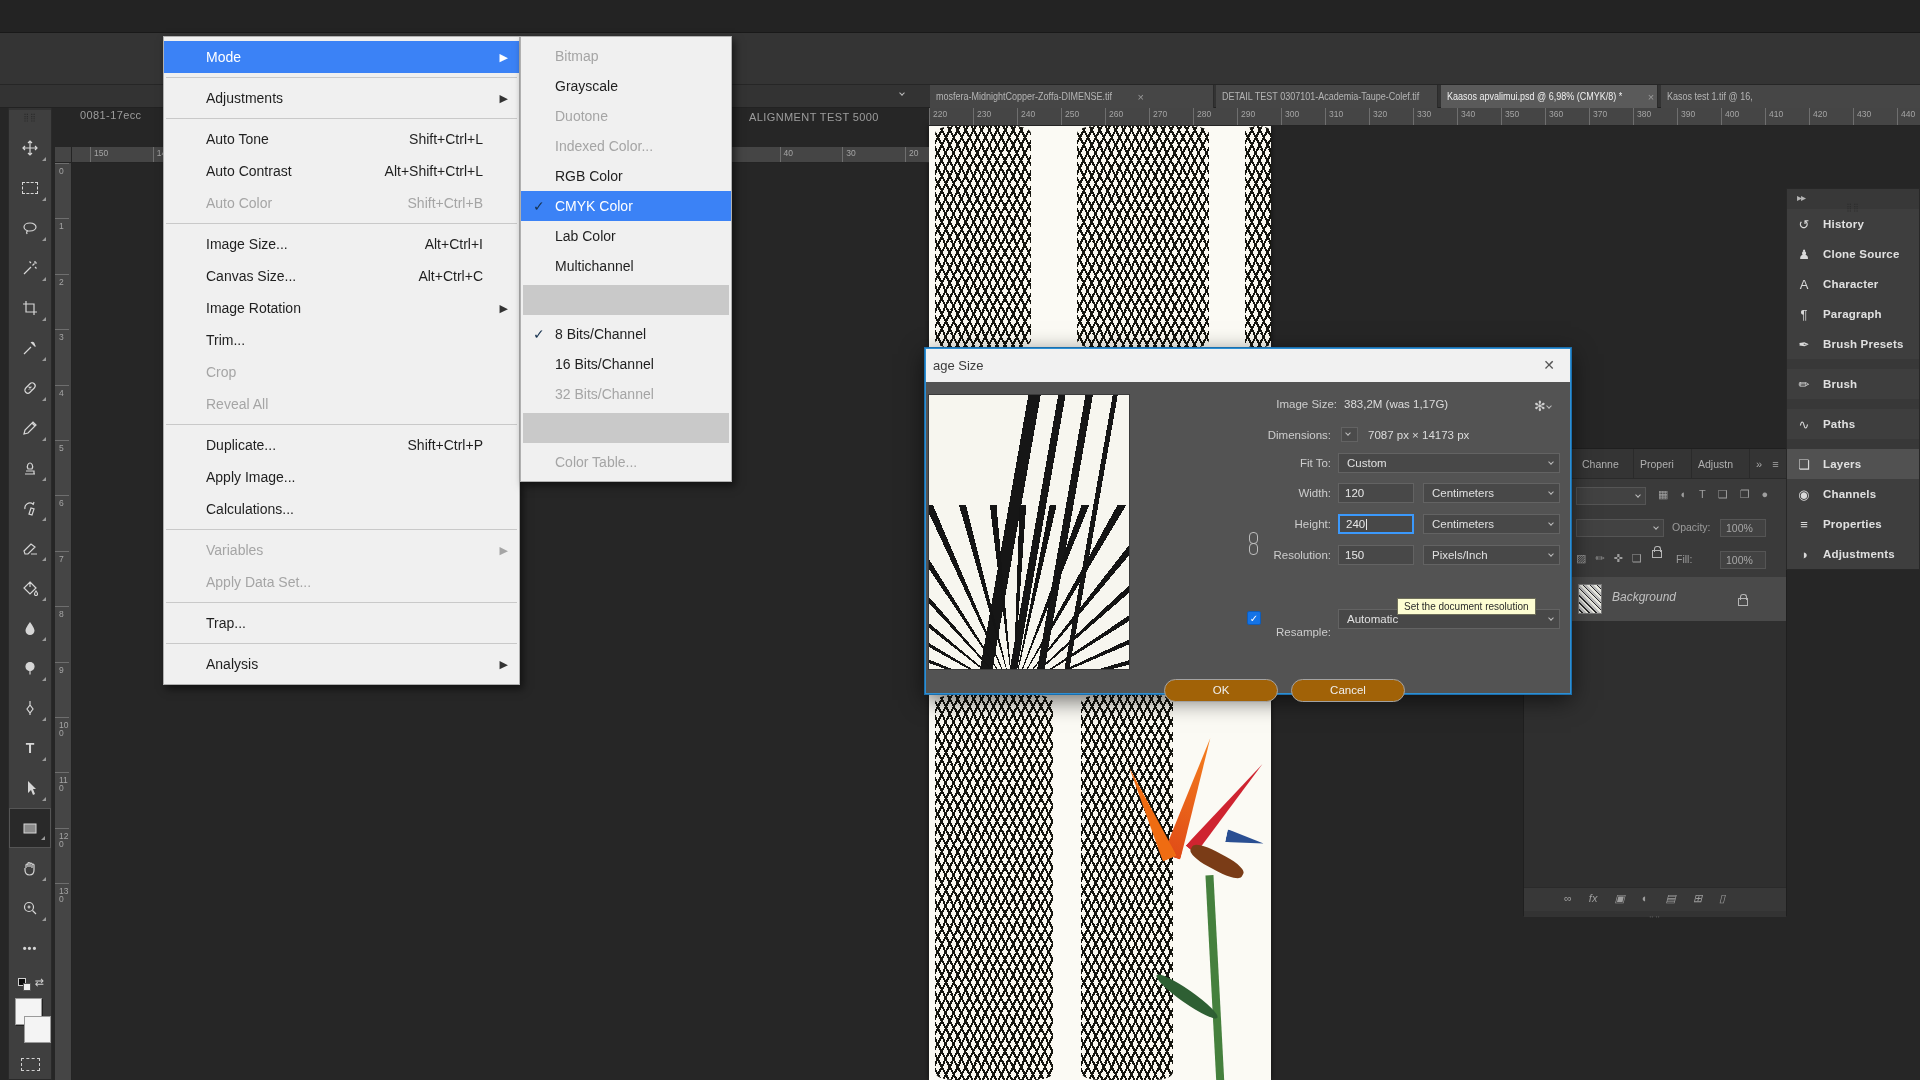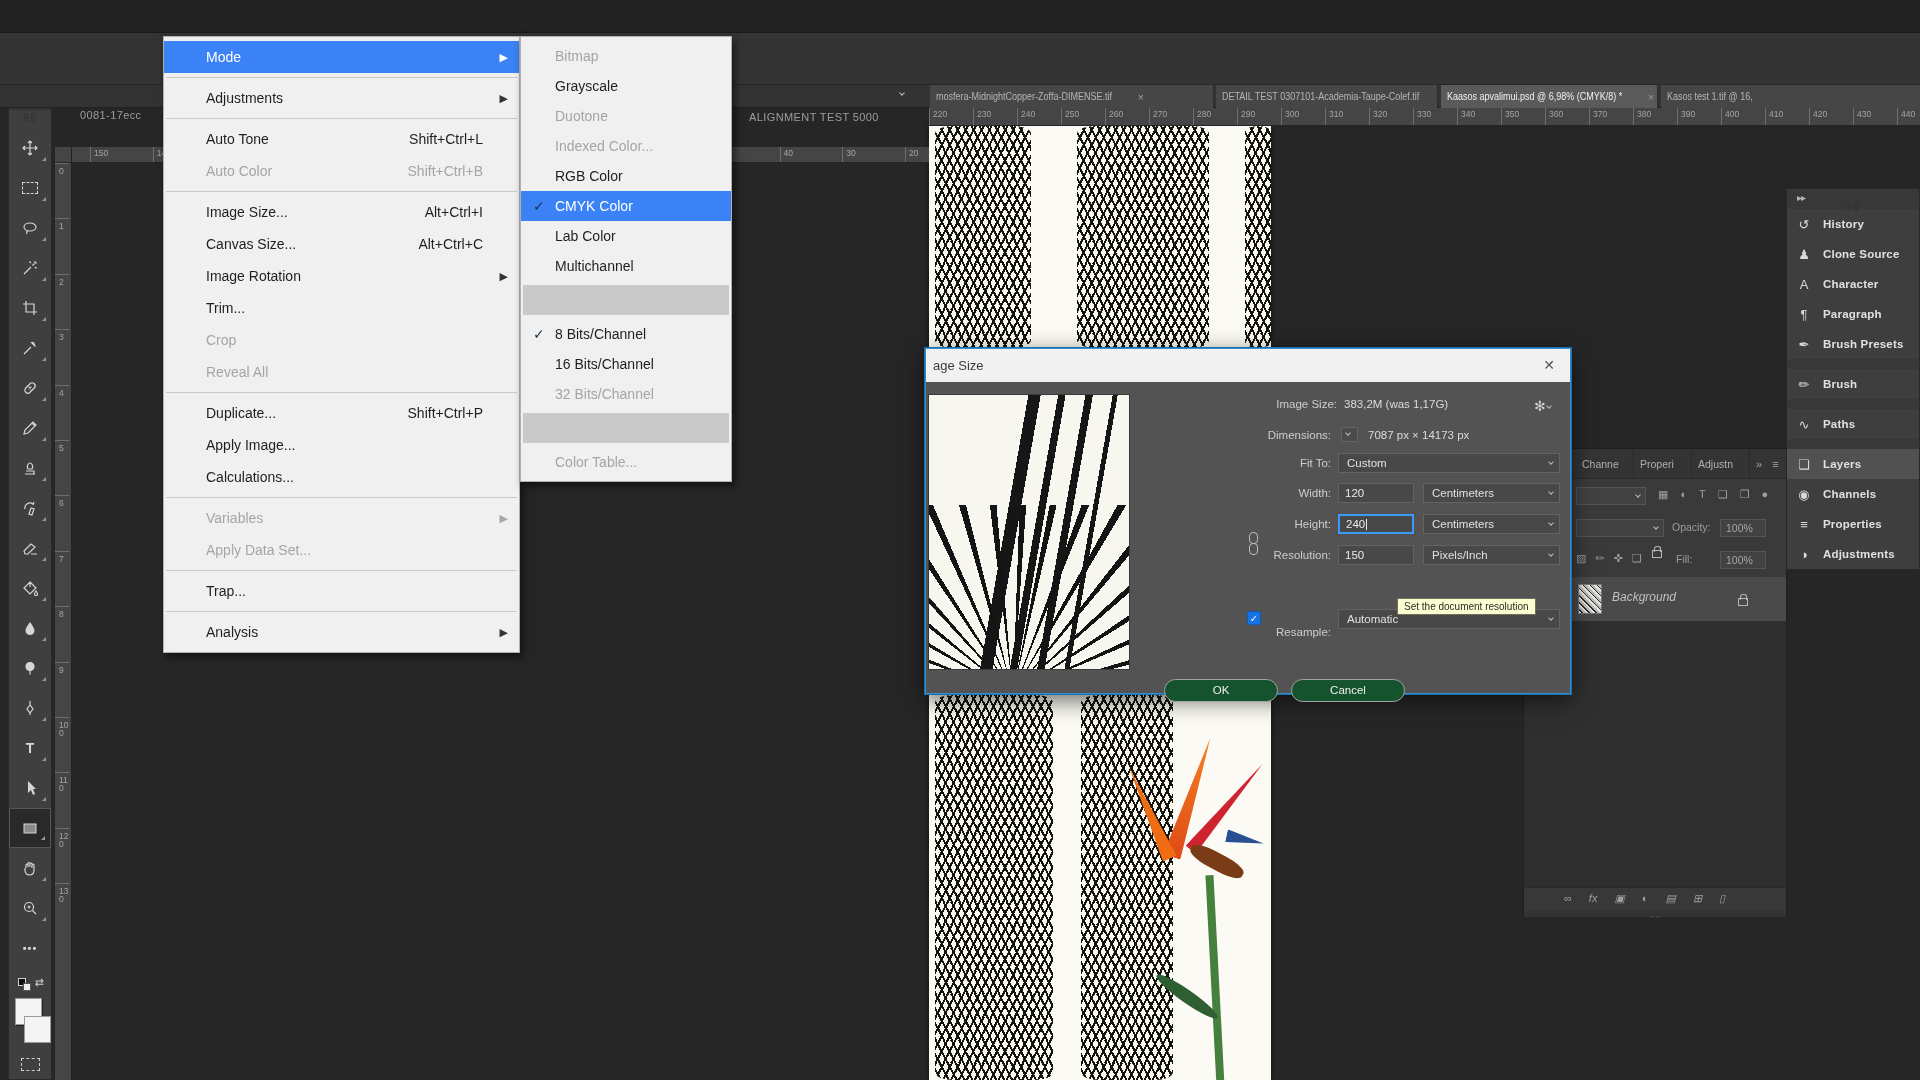--- a/index.html
+++ b/index.html
@@ -118,21 +118,21 @@
   .dchev { position:absolute; right:6px; top:6px; }
   .minidrop { position:absolute; left:415px; width:17px; height:15px; background:#4b4b4b; border:1px solid #636363; }
   .minidrop .chev.sm { position:absolute; left:4px; top:3px; }
   .gear { position:absolute; left:608px; top:16px; color:#cfcfcf; font-size:14px; }
   .gear .chev.sm { margin-left:1px; vertical-align:3px; }
   .chain { position:absolute; left:322px; top:150px; width:12px; height:26px; }
   .chain i { position:absolute; left:1px; width:9px; height:12px; border:1.5px solid #bdbdbd; border-radius:4px; }
   .chain i:nth-child(2) { top:11px; }
   .checkbox { position:absolute; left:321px; top:229px; width:14px; height:14px; background:#1473e6; border:1px solid #0f5cb8; border-radius:2px; color:#fff; font-size:10px; line-height:13px; text-align:center; }
   .tooltip { position:absolute; left:471px; top:216px; height:17px; background:#fdfdd2; border:1px solid #6f6f5a; color:#2b2b2b; font-size:10px; line-height:15px; padding:0 6px; white-space:nowrap; z-index:160; }
-  .dbtn { position:absolute; top:297px; width:114px; height:23px; border:1px solid #a2a2a2; border-radius:12px; background:#14532d; color:#efefef; font-size:11.5px; text-align:center; line-height:21px; }
+  .dbtn { position:absolute; top:297px; width:114px; height:23px; border:1px solid #a2a2a2; border-radius:12px; background:#a16207; color:#efefef; font-size:11.5px; text-align:center; line-height:21px; }
 
   
   .lpanel { left:1523px; top:448px; width:264px; height:468px; background:#3a3a3a; border:1px solid #1f1f1f; z-index:30; color:#9b9b9b; }
   .lp-tabs { position:absolute; left:0; top:0; width:100%; height:30px; background:#343434; border-bottom:1px solid #2a2a2a; display:flex; align-items:center; padding-left:52px; }
   .lp-tab { width:58px; height:30px; line-height:30px; font-size:10.5px; color:#b0b0b0; border-right: 1px solid #2a2a2a; padding-left:6px; overflow:hidden; white-space:nowrap; }
   .lp-ico { color:#a8a8a8; font-size:11px; }
   .lp-row { position:absolute; left:0; width:100%; height:30px; }
   .lp-drop { position:absolute; top:6px; height:18px; background:#424242; border:1px solid #555; }
   .lp-label { position:absolute; top:8px; font-size:10.5px; color:#9b9b9b; }
   .lp-val { position:absolute; top:6px; width:46px; height:18px; background:#424242; border:1px solid #555; font-size:10.5px; line-height:16px; padding-left:5px; color:#a8a8a8; }
@@ -637,20 +637,26 @@
       <span class="lbl"></span>
       <span class="sc"></span>
       <span class="ar"></span>
     </div>
       <div class="mi">
       <span class="chk"></span>
       <span class="lbl">Auto Tone</span>
       <span class="sc">Shift+Ctrl+L</span>
       <span class="ar"></span>
     </div>
+      <div class="mi">
+      <span class="chk"></span>
+      <span class="lbl">Auto Contrast</span>
+      <span class="sc">Alt+Shift+Ctrl+L</span>
+      <span class="ar"></span>
+    </div>
       <div class="mi dis">
       <span class="chk"></span>
       <span class="lbl">Auto Color</span>
       <span class="sc">Shift+Ctrl+B</span>
       <span class="ar"></span>
     </div>
       <div class="mi sep">
       <span class="chk"></span>
       <span class="lbl"></span>
       <span class="sc"></span>

